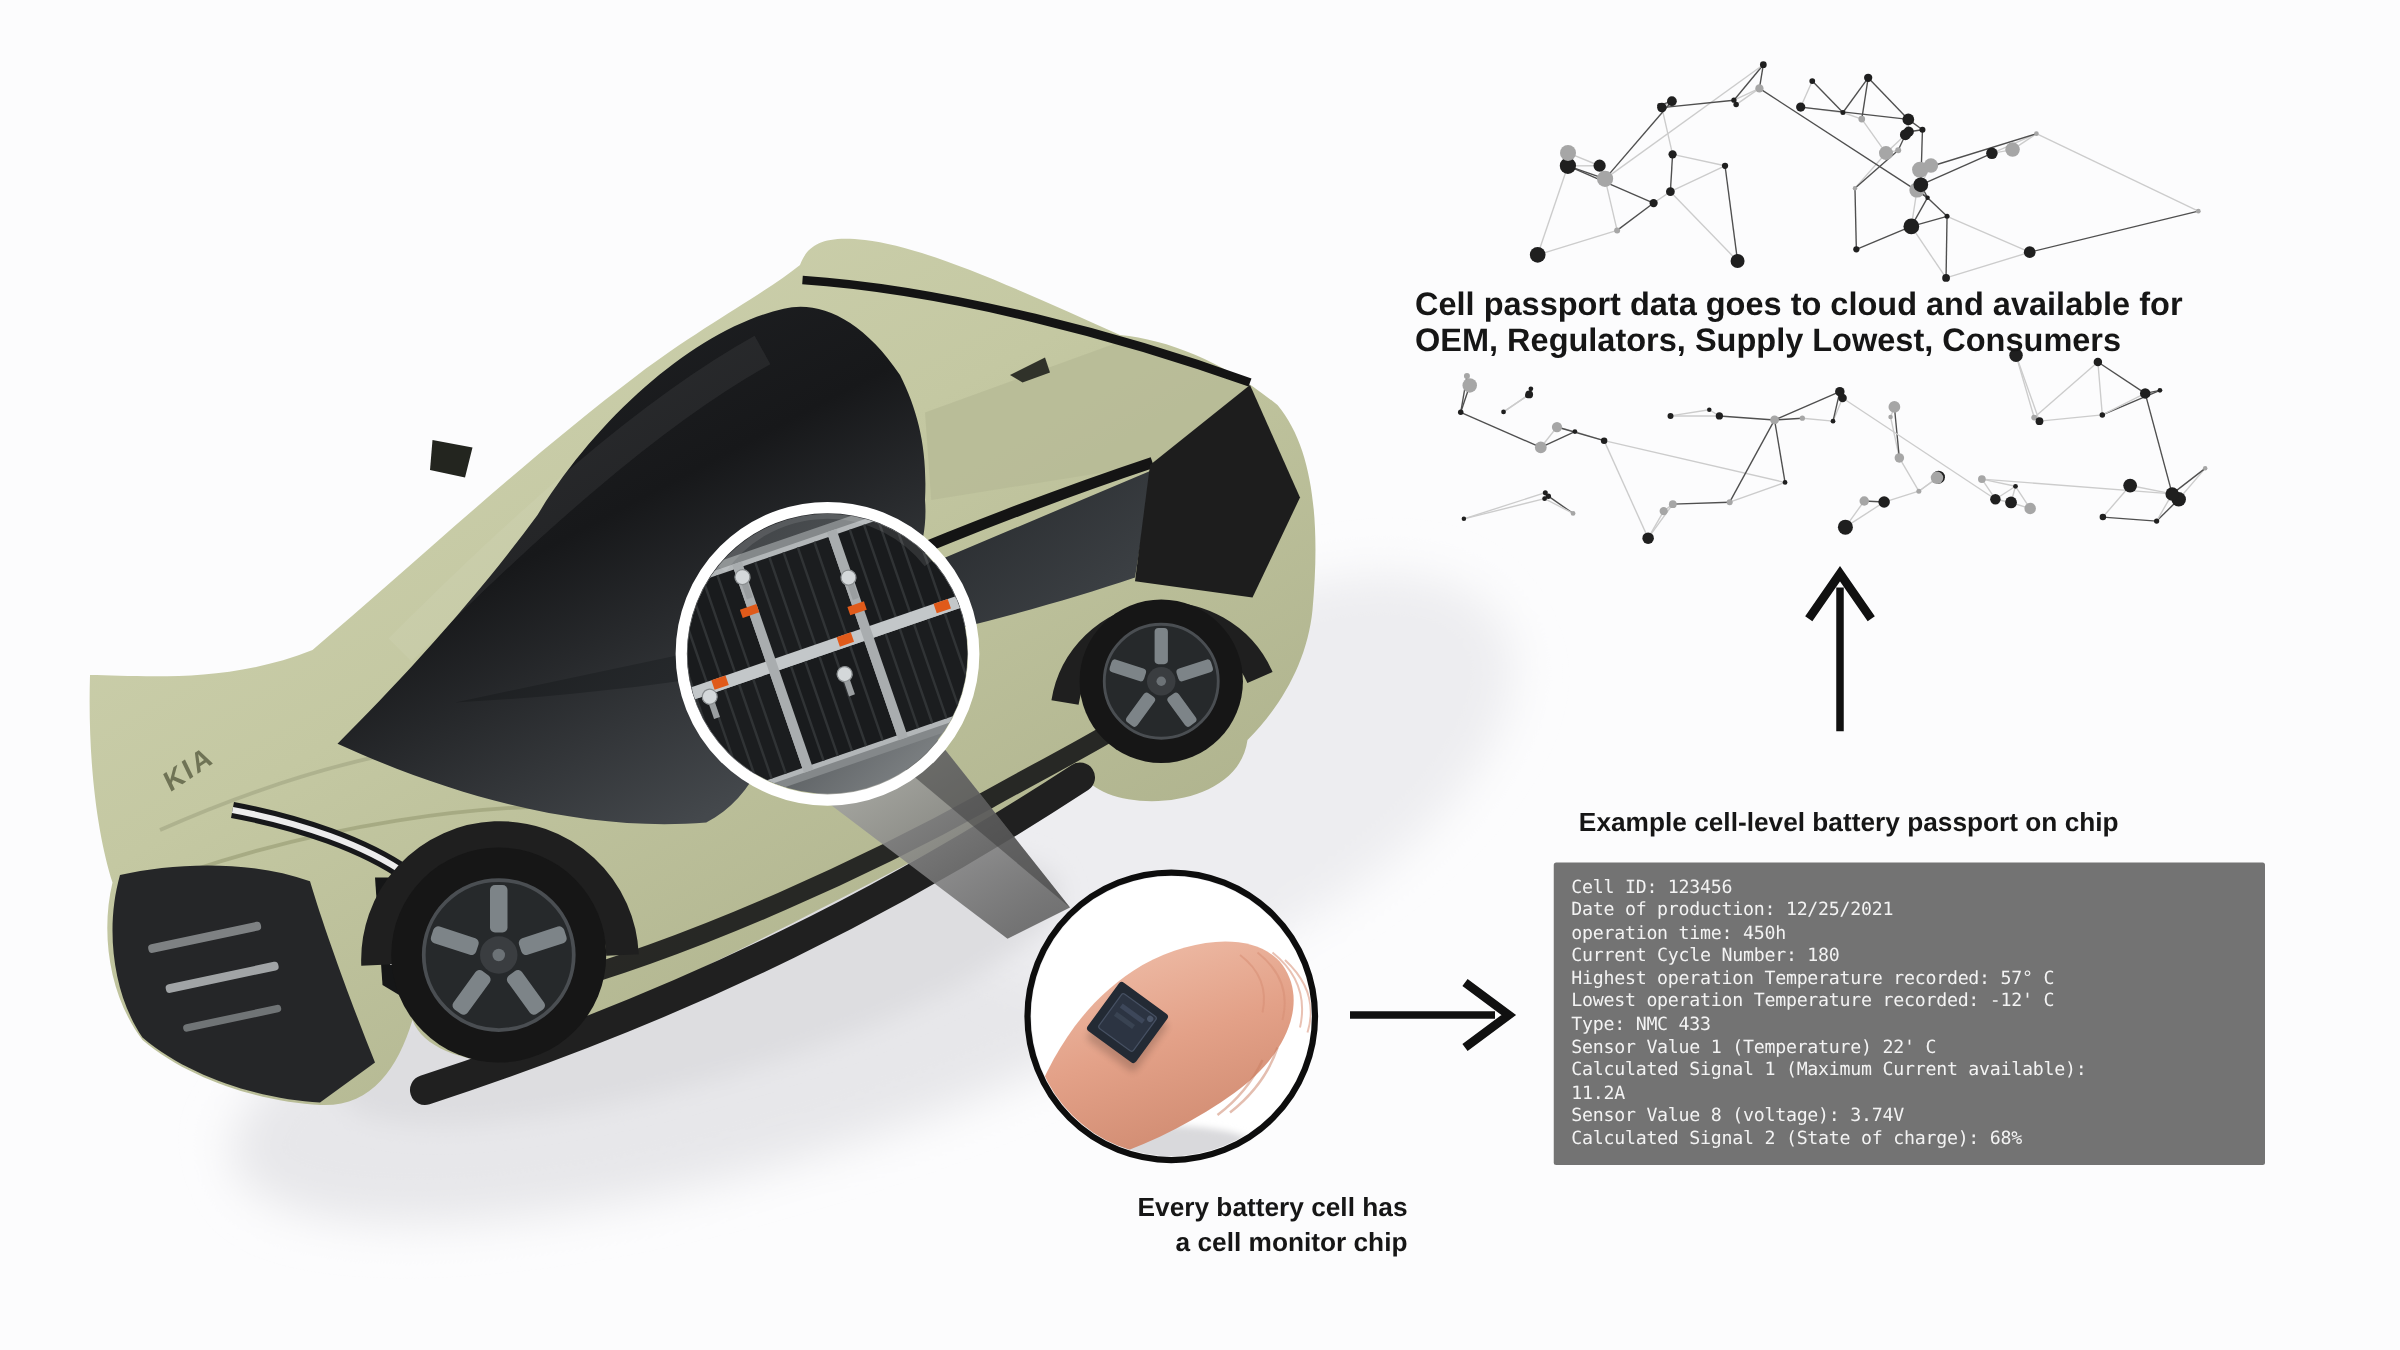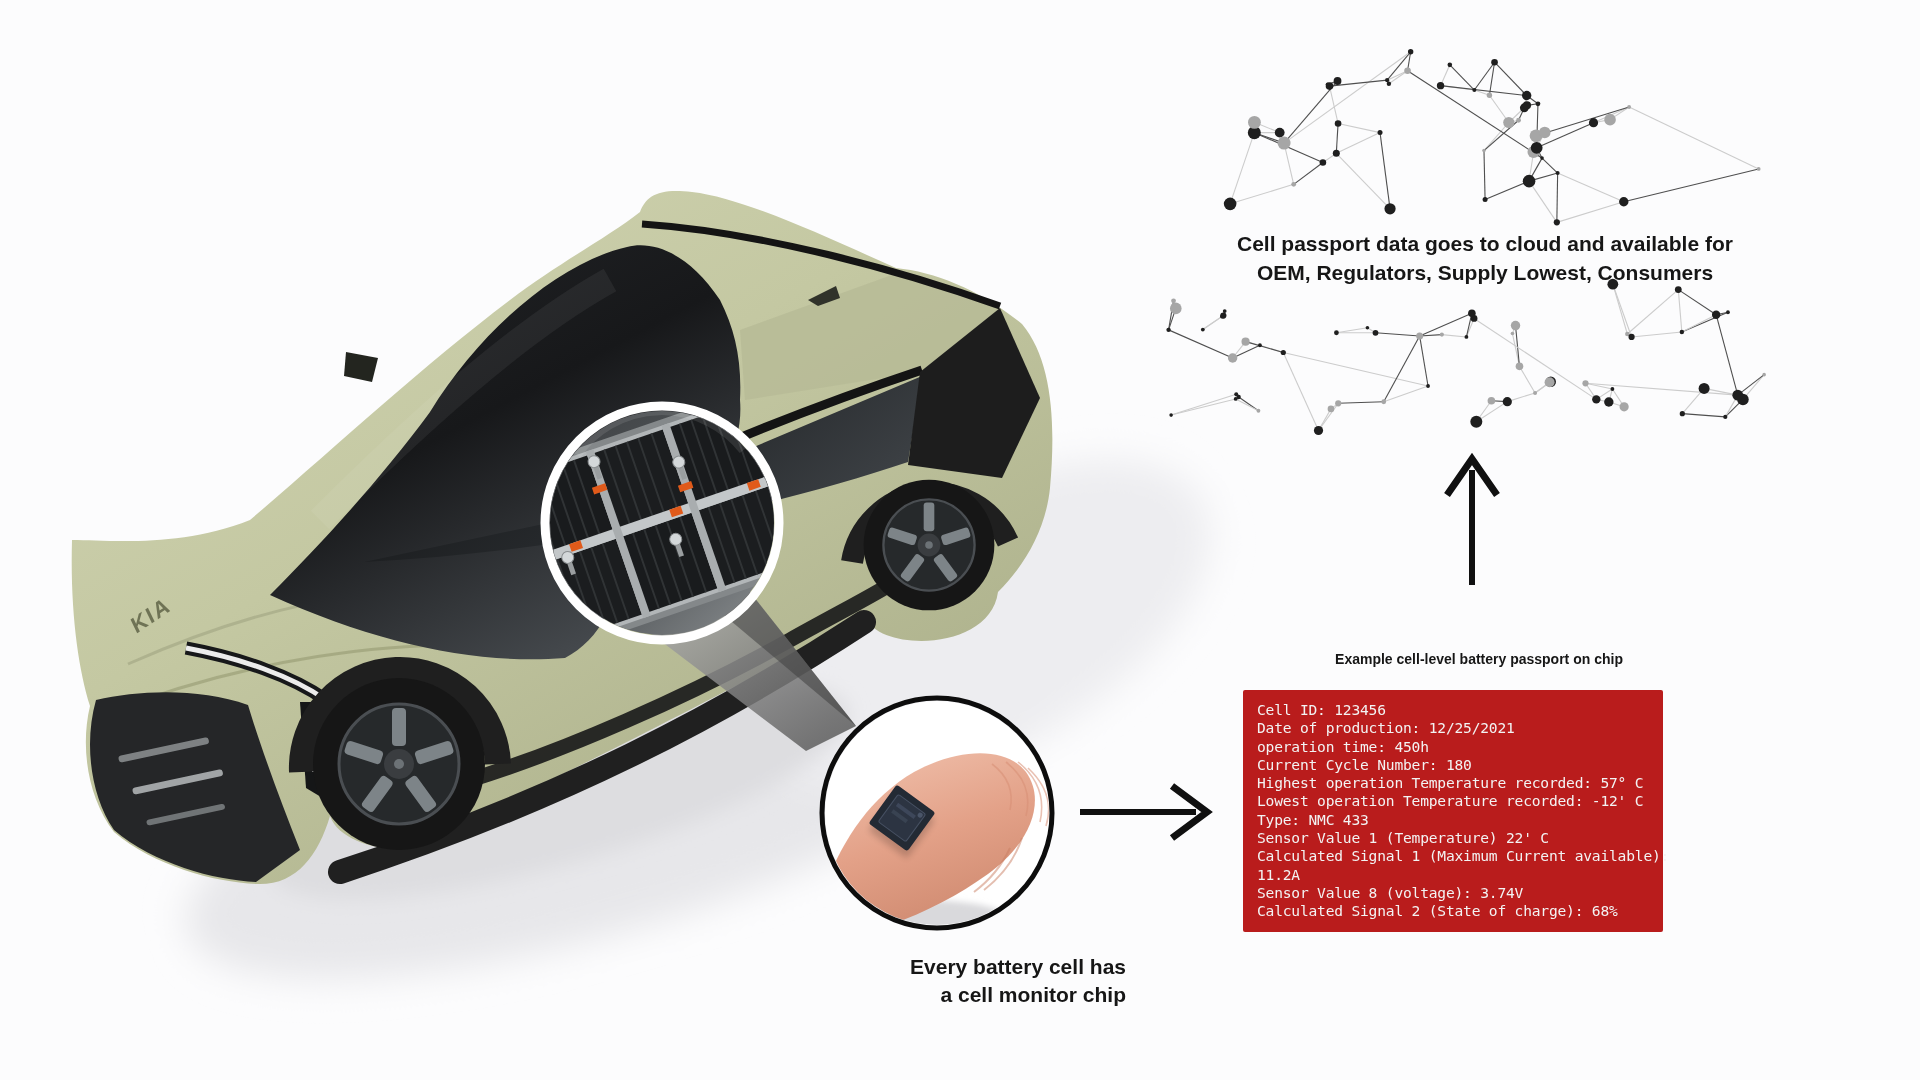--- a/index.html
+++ b/index.html
@@ -1,24 +1,24 @@
 <!DOCTYPE html>
 <html><head>
 <meta charset="utf-8">
 <style>
   html,body{margin:0;padding:0;background:#fcfcfd;}
   .stage{position:relative;width:1920px;height:1080px;overflow:hidden;background:#fcfcfd;
          font-family:"Liberation Sans", sans-serif;color:#161616;}
   .stage svg.scene{position:absolute;left:0;top:0;}
   .caption{position:absolute;font-weight:600;color:#161616;}
-  .cloud-caption{left:1132px;top:229px;width:706px;text-align:center;font-size:21px;line-height:29px;}
-  .passport-title{left:1243px;top:646px;width:472px;text-align:center;font-size:14px;line-height:26px;}
+  .cloud-caption{left:1132px;top:229px;width:706px;font-size:26px;line-height:29px;}
+  .passport-title{left:1243px;top:646px;width:472px;text-align:center;font-size:21px;line-height:26px;}
   .chip-caption{left:826px;top:953px;width:300px;text-align:right;font-size:21px;line-height:28px;}
-  .terminal{position:absolute;left:1243px;top:690px;width:420px;height:242px;box-sizing:border-box;
-            background:#b91c1c;border-radius:2px;padding:11px 14px;
+  .terminal{position:absolute;left:1243px;top:690px;width:569px;height:242px;box-sizing:border-box;
+            background:#737373;border-radius:2px;padding:11px 14px;
             font-family:"DejaVu Sans Mono", monospace;font-size:14.6px;line-height:18.3px;
             color:#f3f3f3;letter-spacing:-0.2px;}
   .terminal .tline{white-space:pre;}
 </style>
 </head>
 <body>
 
 <div class="stage">
 
   <svg class="scene" width="1920" height="1080" viewBox="0 0 1920 1080">

